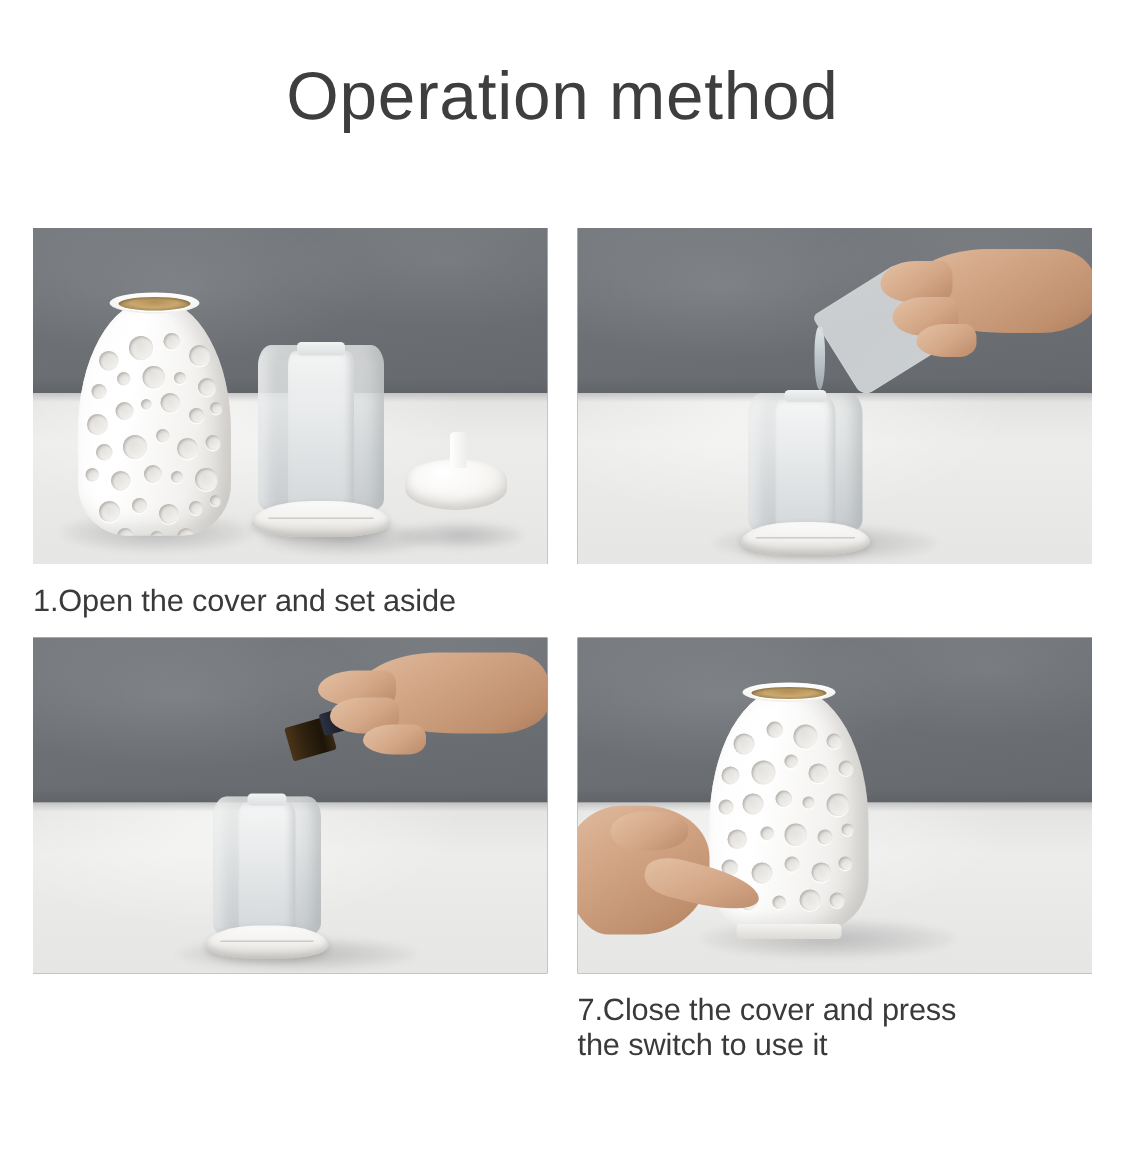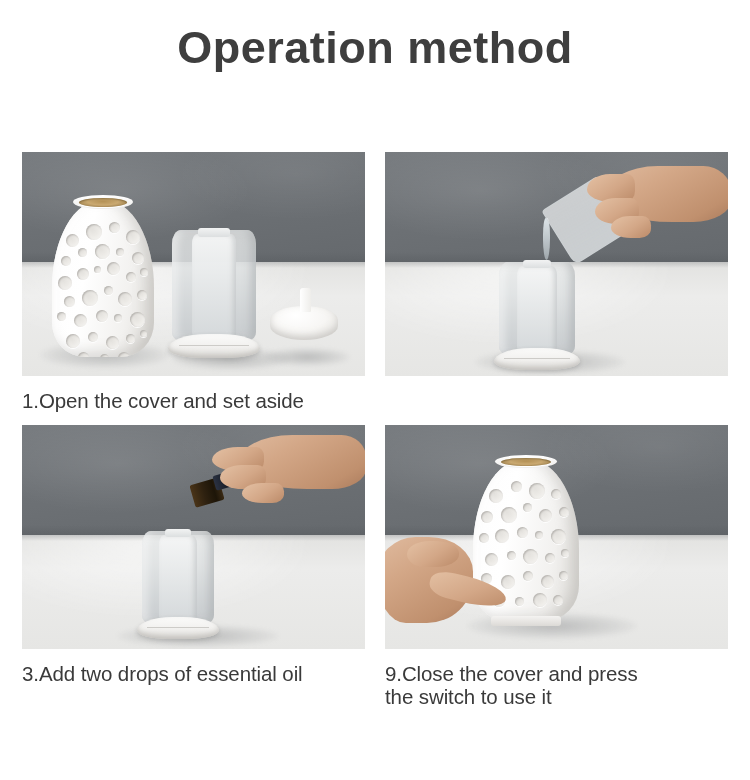--- a/index.html
+++ b/index.html
@@ -12,24 +12,24 @@
     height: 780px;
     font-family: "Liberation Sans", sans-serif;
     overflow: hidden;
     position: relative;
   }
 
   
   .page-title {
     text-align: center;
     font-size: 45px;
-    font-weight: 700;
+    font-weight: 400;
     color: #3e3e3e;
     letter-spacing: 0.5px;
-    margin: 0;
+    margin: 16px;
     padding-top: 23px;
     line-height: 1.1;
   }
 
   
   .steps-grid {
     position: absolute;
     left: 22px;
     top: 152px;
     width: 706px;
@@ -351,21 +351,20 @@
         <div class="oil-cap" style="left:22px; top:0px; width:22px; height:15px; transform: rotate(-16deg);"></div>
       </div>
 
       <div class="obj" style="left:186px; top:6px; width:158px; height:86px;">
         <div class="hand-shape" style="left:28px; top:4px; width:130px; height:54px; border-radius: 46% 20% 28% 58% / 60% 44% 40% 46%;"></div>
         <div class="finger" style="left:4px; top:16px; width:52px; height:24px; border-radius: 56% 16% 20% 58% / 60% 42% 44% 52%;"></div>
         <div class="finger" style="left:12px; top:34px; width:46px; height:24px; border-radius: 52% 20% 26% 54% / 58% 42% 46% 52%;"></div>
         <div class="finger" style="left:34px; top:52px; width:42px; height:20px; border-radius: 50% 22% 30% 52% / 56% 44% 46% 50%;"></div>
       </div>
     </div>
-    <div class="caption">3.Add two drops of essential oil</div>
   </div>
 
   <div class="step-cell">
     <div class="photo">
       <div class="wall"></div>
       <div class="table"></div>
 
       <div class="shadow" style="left:82px; top:188px; width:170px; height:26px;"></div>
 
       <div class="obj" style="left:88px; top:34px; width:106px; height:162px;">
@@ -405,17 +404,17 @@
         <div class="cover-rim" style="top:-1px; width:50px; height:8px;"></div>
         <div style="position:absolute; left:18px; bottom:-5px; width:70px; height:10px; background:linear-gradient(to bottom,#f4f3f1,#dcdad6); border-radius:3px;"></div>
       </div>
 
       <div class="obj" style="left:-8px; top:100px; width:150px; height:104px;">
         <div class="hand-shape" style="left:0px; top:12px; width:96px; height:86px; border-radius: 40% 46% 48% 30% / 44% 40% 52% 54%;"></div>
         <div class="finger" style="left:52px; top:52px; width:78px; height:26px; border-radius: 30% 58% 56% 26% / 46% 54% 50% 46%; transform: rotate(14deg);"></div>
         <div class="finger" style="left:30px; top:16px; width:52px; height:26px; border-radius: 44% 48% 44% 34% / 50% 46% 48% 50%;"></div>
       </div>
     </div>
-    <div class="caption">9.Close the cover and press
+    <div class="caption">7.Close the cover and press
 the switch to use it</div>
   </div>
 
 </div>
 
 </body></html>

